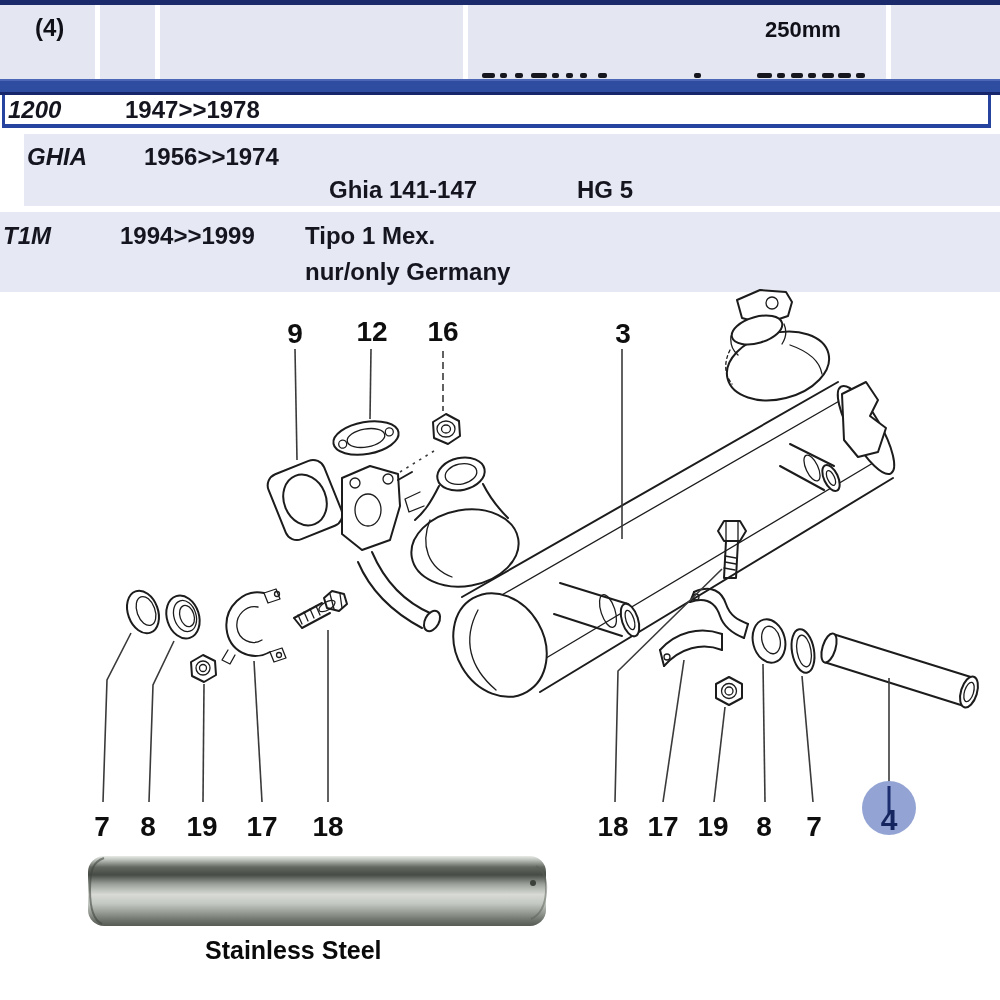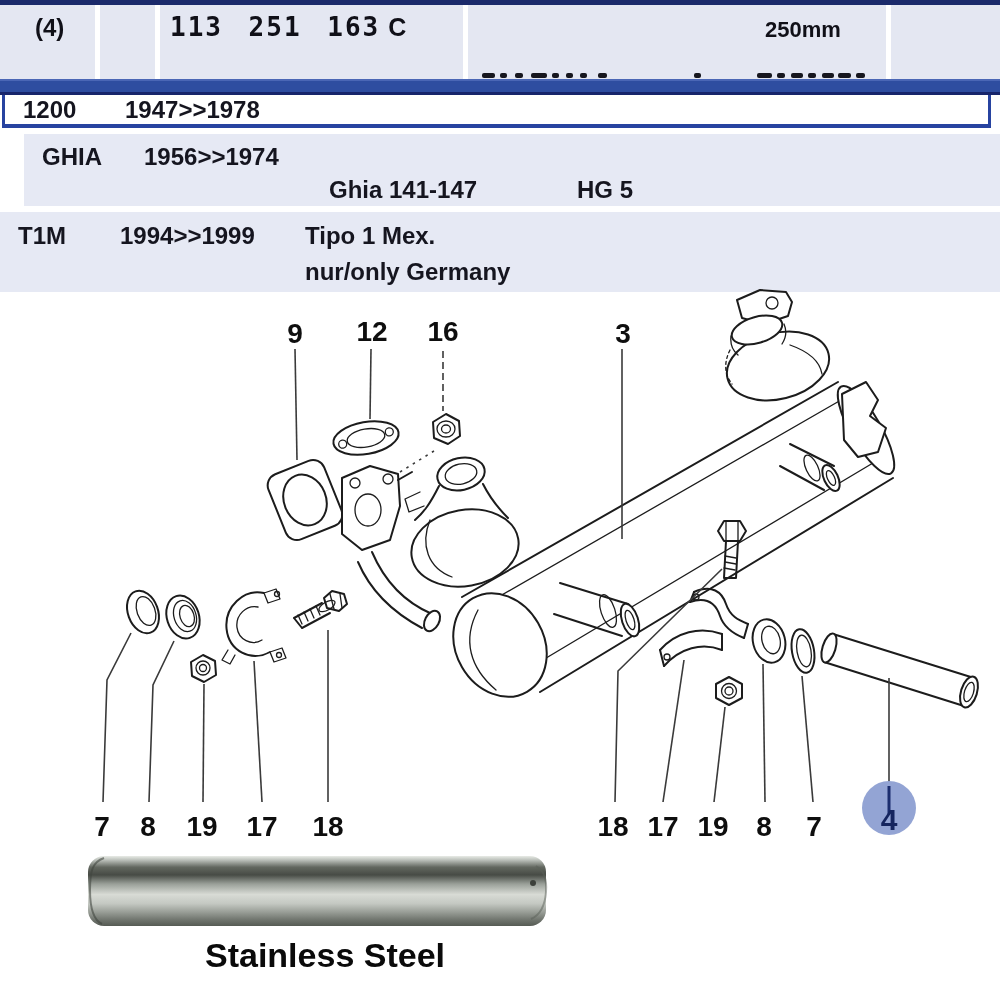--- a/index.html
+++ b/index.html
@@ -16,49 +16,48 @@
   .fragments{position:absolute;left:0;top:73px;width:1000px;height:6px;}
   .fragments i{position:absolute;top:0;height:5px;background:#16161e;border-radius:2px;}
   .band{position:absolute;left:0;top:79px;width:1000px;height:11px;background:#2e4da0;
         border-top:2px solid #4a66b5;border-bottom:3px solid #17256b;}
   .row-selected{position:absolute;left:2px;top:95px;width:983px;height:29px;background:#ffffff;
         border-left:3px solid #2743a0;border-right:3px solid #2743a0;border-bottom:4px solid #2743a0;}
   .block{position:absolute;left:0;width:1000px;background:#e6e9f4;}
   .b-ghia{top:134px;height:72px;margin-left:24px;}
   .b-t1m{top:212px;height:80px;}
   .cell{position:absolute;font-weight:700;color:#15151f;font-size:24px;white-space:nowrap;}
-  .c-model{left:18px;}  .c-years{left:120px;}  .c-desc{left:305px;}  .c-note{left:553px;}
+  .c-model{left:3px;font-style:italic;}  .c-years{left:120px;}  .c-desc{left:305px;}  .c-note{left:553px;}
   .r1{top:1px;} 
   .g1{top:9px;} .g2{top:42px;}
   .t1{top:10px;} .t2{top:46px;}
   
   svg{position:absolute;left:0;top:0;}
   svg text{font-family:"Liberation Sans",sans-serif;font-weight:700;font-size:28px;fill:#0e0e0e;}
   svg text.navy{fill:#15255f;font-size:30px;}
   .ln{stroke:#1c1c1c;stroke-width:2;fill:none;stroke-linecap:round;stroke-linejoin:round;}
   .fw{fill:#ffffff;}
   .thin{stroke-width:1.3;}
   .lead{stroke:#3a3a3a;stroke-width:1.6;fill:none;}
   
-  .material-label{position:absolute;left:205px;top:936px;font-weight:700;font-size:34px;color:#0a0a0a;}
+  .material-label{position:absolute;left:205px;top:936px;font-weight:700;font-size:25px;color:#0a0a0a;}
 </style>
 </head>
 <body>
 
 <div class="page">
 
   <div class="top-navy"></div>
   <div class="header-bg"></div>
   <div class="vdiv" style="left:95px"></div>
   <div class="vdiv" style="left:155px"></div>
   <div class="vdiv" style="left:463px"></div>
   <div class="vdiv" style="left:886px"></div>
 
   <div class="hdr-cell" style="left:35px">(4)</div>
-  <div class="hdr-cell part-num" style="left:170px;top:12px"><span>113 251 163</span><span class="part-suffix" style="font-family:'Liberation Sans',sans-serif;">C</span></div>
   <div class="hdr-cell dim" style="left:765px;top:17px">250mm</div>
 
   <div class="fragments">
     <i style="left:482px;width:13px"></i>
       <i style="left:500px;width:7px"></i>
       <i style="left:515px;width:8px"></i>
     <i style="left:531px;width:16px"></i>
       <i style="left:552px;width:7px"></i>
       <i style="left:566px;width:7px"></i>
     <i style="left:580px;width:7px"></i>

